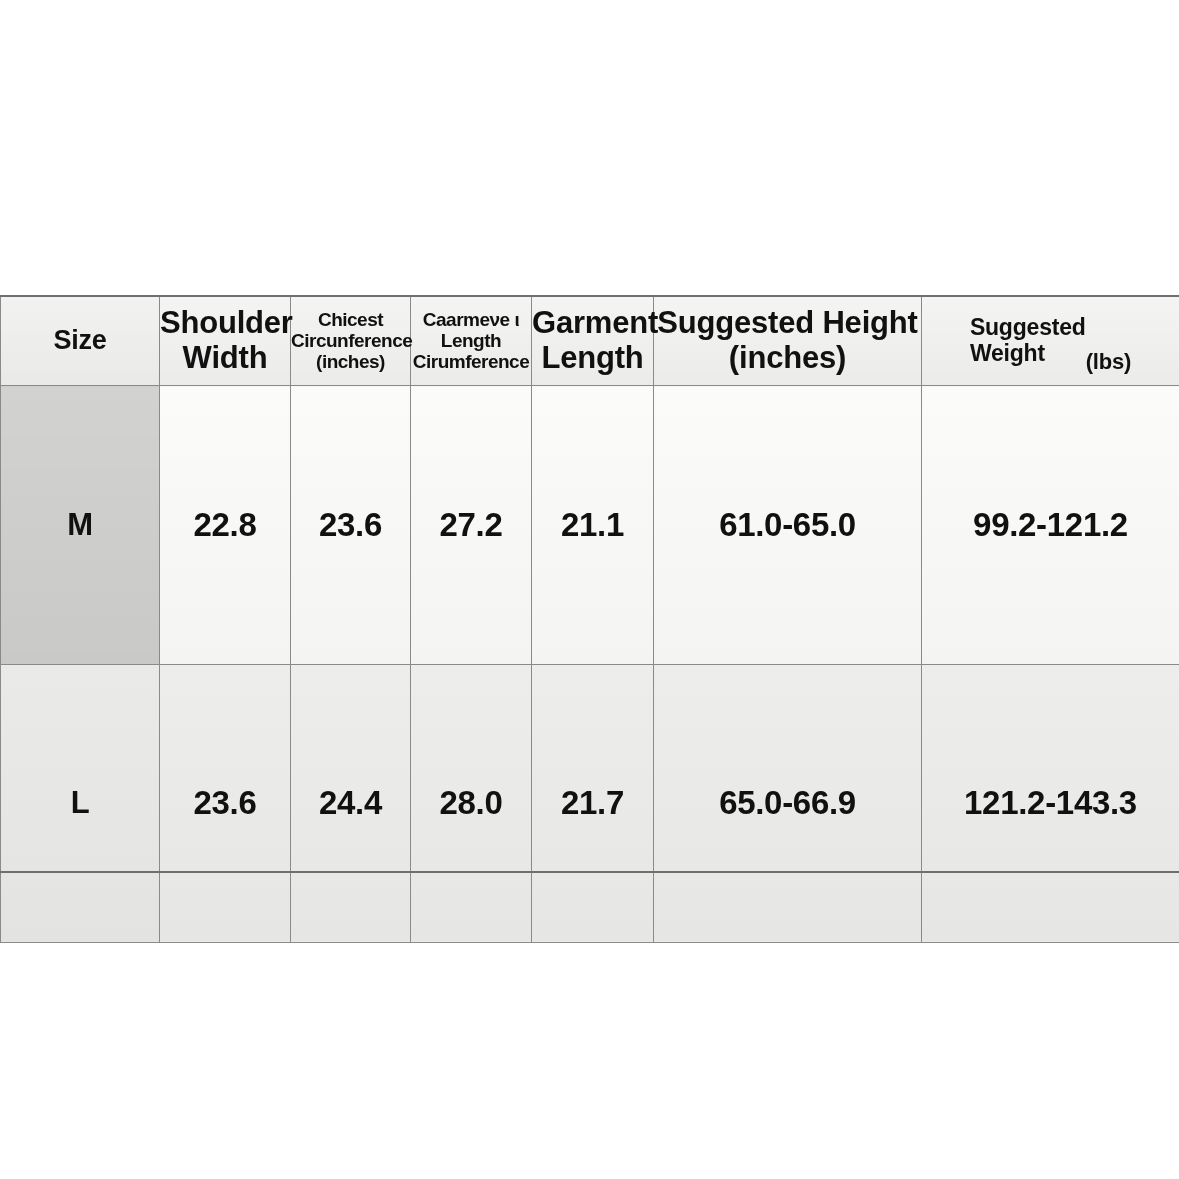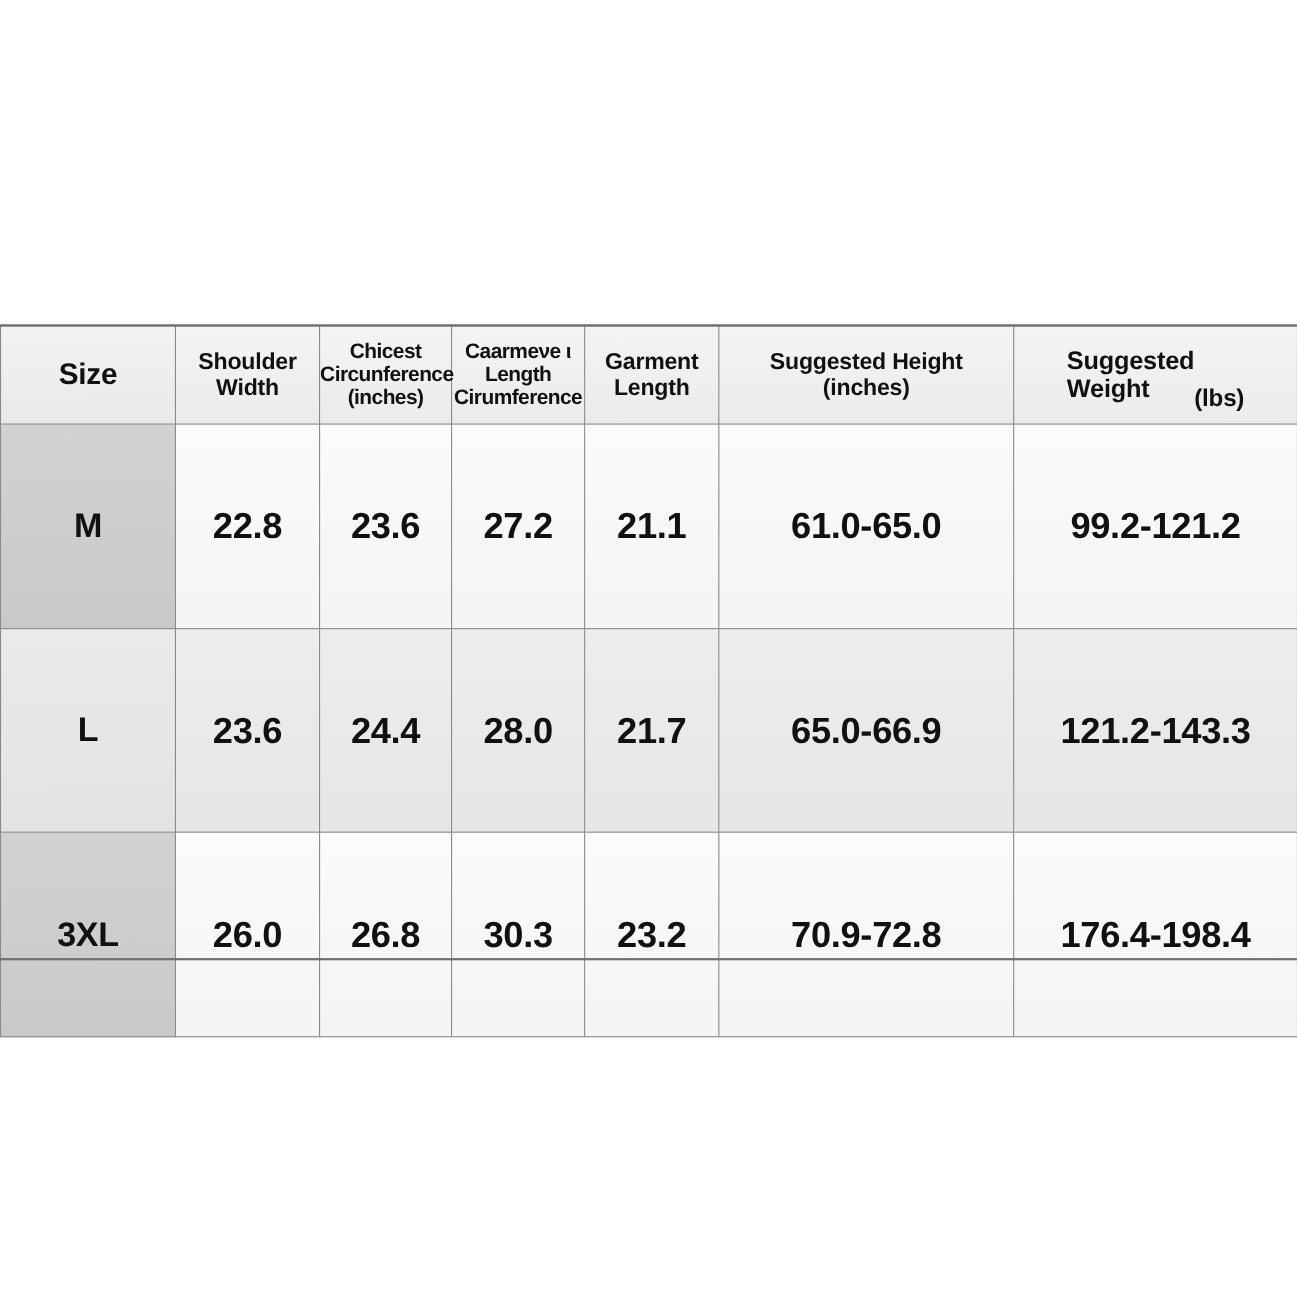--- a/index.html
+++ b/index.html
@@ -64,21 +64,21 @@
     letter-spacing: -0.2px;
   }
   thead th.h-size {
     font-size: 27px;
     background: linear-gradient(180deg, #f2f2f0 0%, #e9e9e7 100%);
   }
   thead th.h-narrow {
     font-size: 19px;
     letter-spacing: -0.5px;
   }
-  thead th.h-wide  { font-size: 21px; }
+  thead th.h-wide  { font-size: 31px; }
 
   .hdr-line { display: block; }
 
   
   .wt-head {
     display: flex;
     align-items: center;
     justify-content: center;
     gap: 0;
     padding: 0 8px;
@@ -198,25 +198,16 @@
         </tr>
         <tr class="row-even">
           <td class="cell-size">L</td>
           <td>23.6</td>
           <td>24.4</td>
           <td>28.0</td>
           <td>21.7</td>
           <td>65.0-66.9</td>
           <td>121.2-143.3</td>
         </tr>
-        <tr class="row-odd">
-          <td class="cell-size">3XL</td>
-          <td>26.0</td>
-          <td>26.8</td>
-          <td>30.3</td>
-          <td>23.2</td>
-          <td>70.9-72.8</td>
-          <td>176.4-198.4</td>
-        </tr>
       </tbody>
   </table>
   <div class="outer-border"></div>
 </div>
 
 </body></html>

